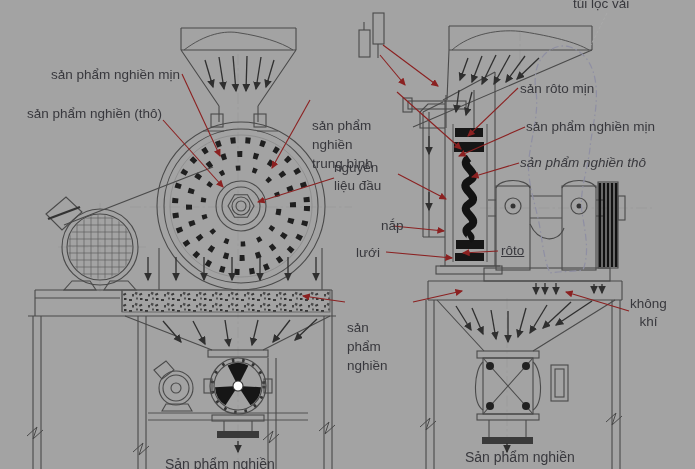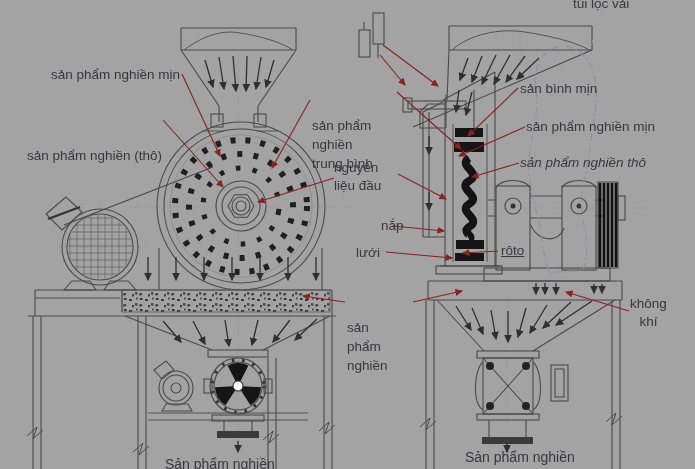--- a/index.html
+++ b/index.html
@@ -314,30 +314,30 @@
     <line x1="345" y1="302" x2="303" y2="296" marker-end="url(#ar)"></line>
     <line x1="413" y1="302" x2="462" y2="291" marker-end="url(#ar)"></line>
     <line x1="629" y1="311" x2="566" y2="292" marker-end="url(#ar)"></line>
     <line x1="380" y1="55" x2="405" y2="85" marker-end="url(#ar)"></line>
     <line x1="383" y1="45" x2="438" y2="86" marker-end="url(#ar)"></line>
   </g>
 </svg>
 
 <div class="lbl" style="left:573px;top:-5px;">túi lọc vải</div>
 <div class="lbl rt" style="left:30px;top:66px;width:150px;">sản phẩm nghiền mịn</div>
-<div class="lbl rt" style="left:4px;top:105px;width:158px;margin-top:42px;">sản phẩm nghiền (thô)</div>
+<div class="lbl rt" style="left:4px;top:105px;width:158px;">sản phẩm nghiền (thô)</div>
 <div class="lbl lh19" style="left:312px;top:83px;">sản phẩm
 nghiền
 trung bình</div>
 <div class="lbl ct lh18" style="left:334px;top:159px;width:66px;">nguyên
 liệu đầu</div>
 <div class="lbl" style="left:381px;top:217px;">nắp</div>
 <div class="lbl" style="left:356px;top:244px;">lưới</div>
 <div class="lbl" style="left:501px;top:242px;text-decoration:underline;">rôto</div>
-<div class="lbl" style="left:520px;top:80px;">sản bình mịn</div>
+<div class="lbl" style="left:520px;top:80px;">sản rôto mịn</div>
 <div class="lbl" style="left:526px;top:118px;">sản phẩm nghiền mịn</div>
 <div class="lbl" style="left:520px;top:154px;font-style:italic;">sản phẩm nghiền thô</div>
 <div class="lbl lh19" style="left:347px;top:285px;">sản
 phẩm
 nghiền</div>
 <div class="lbl lh18" style="left:630px;top:295px;text-align:center;">không
 khí</div>
 <div class="lbl f14" style="left:465px;top:449px;">Sản phẩm nghiền</div>
 <div class="lbl f14" style="left:165px;top:456px;">Sản phẩm nghiền</div>
 

